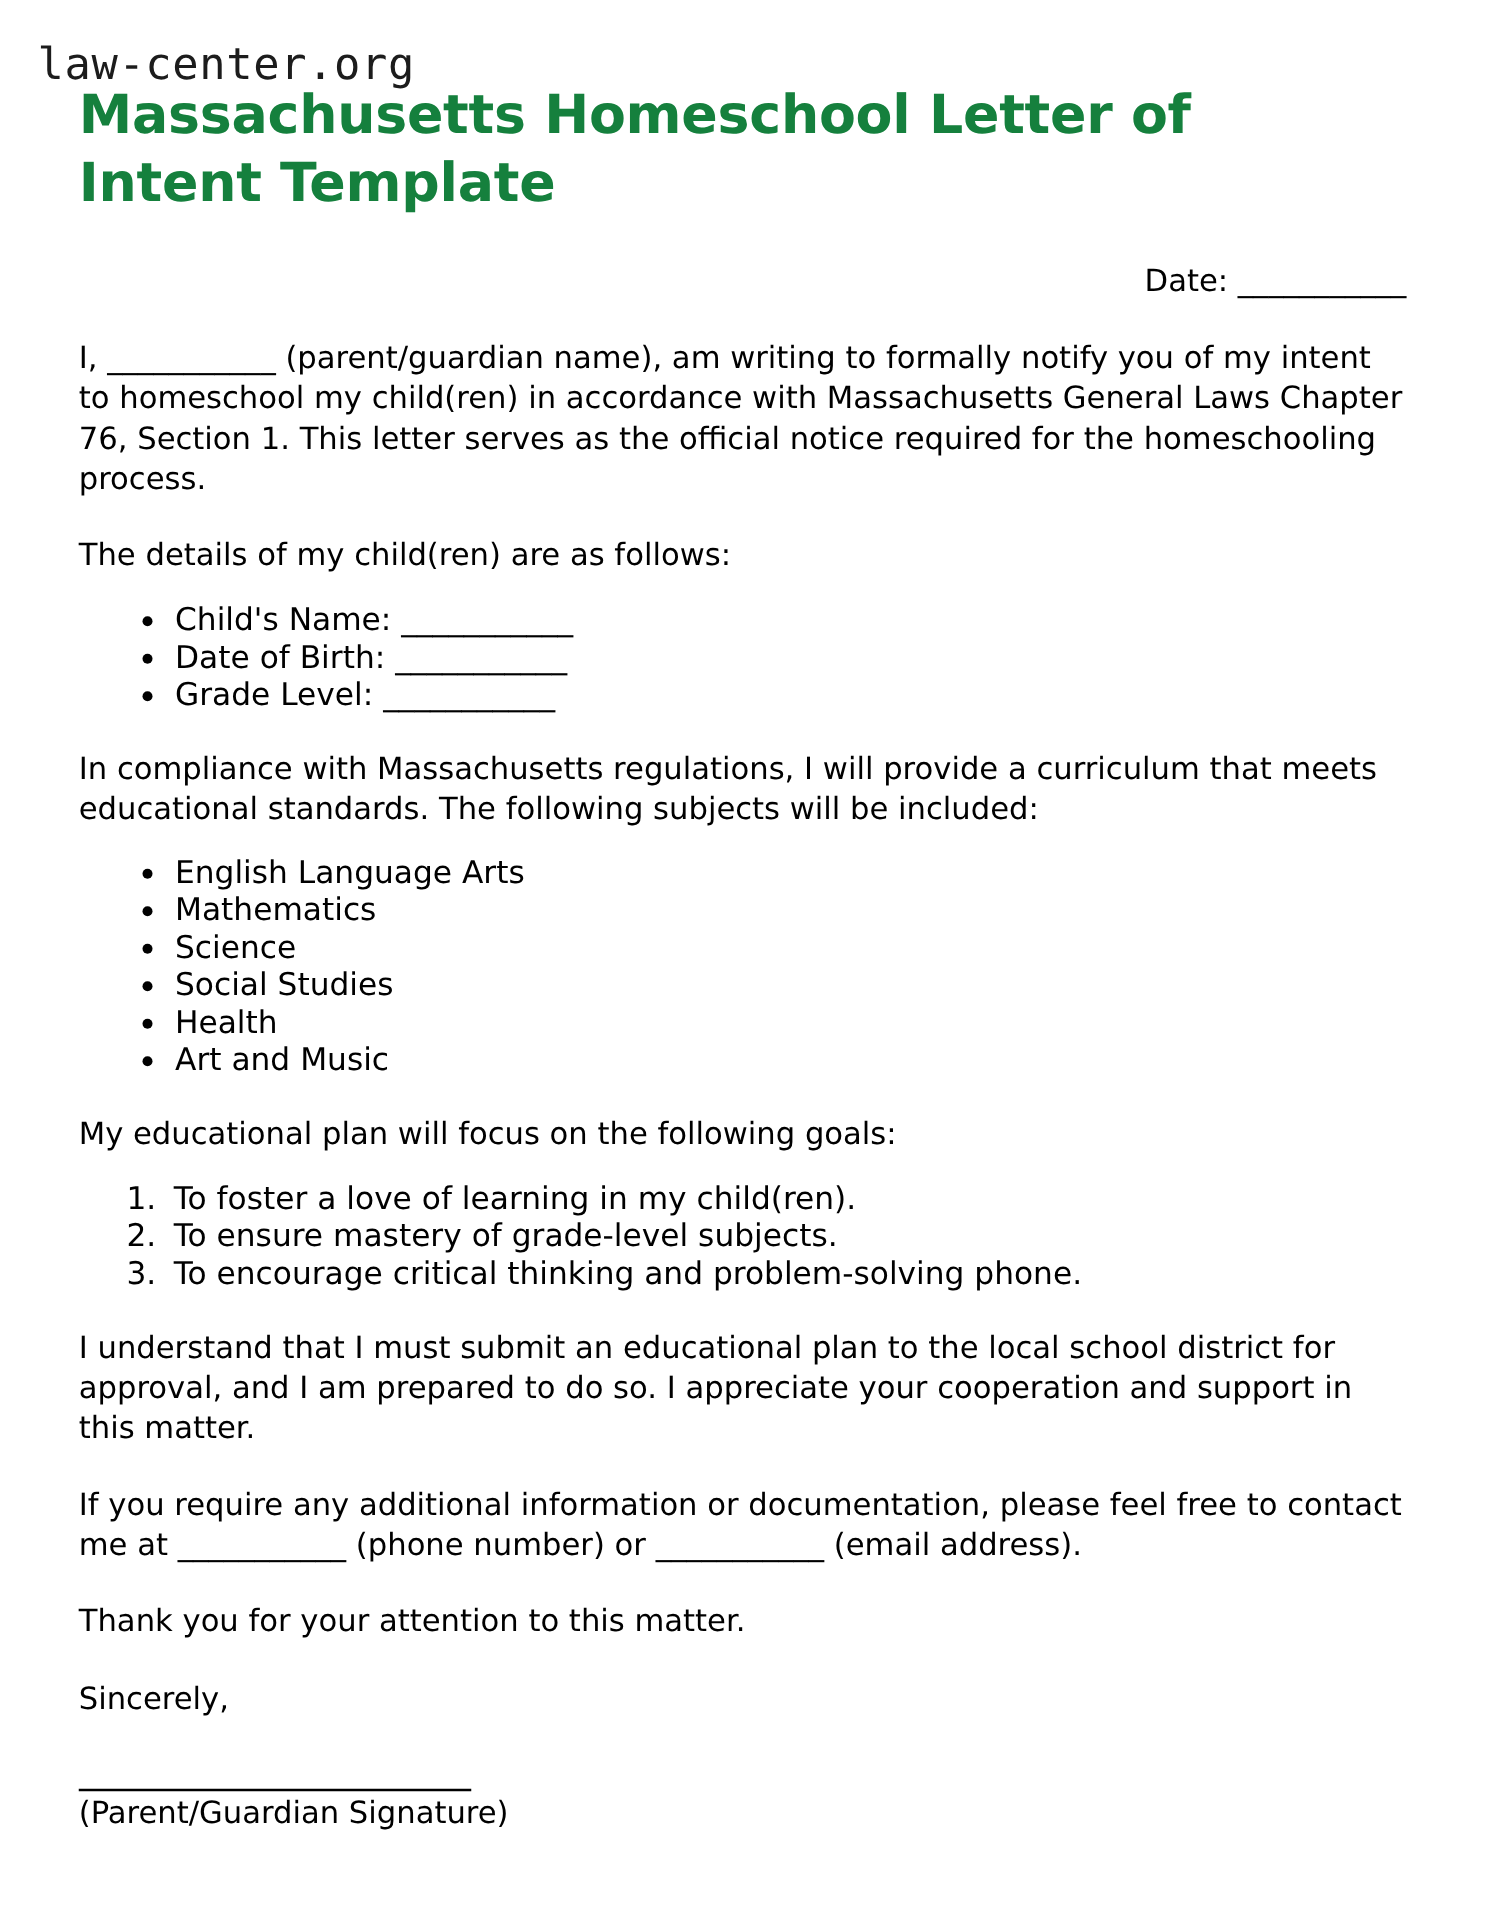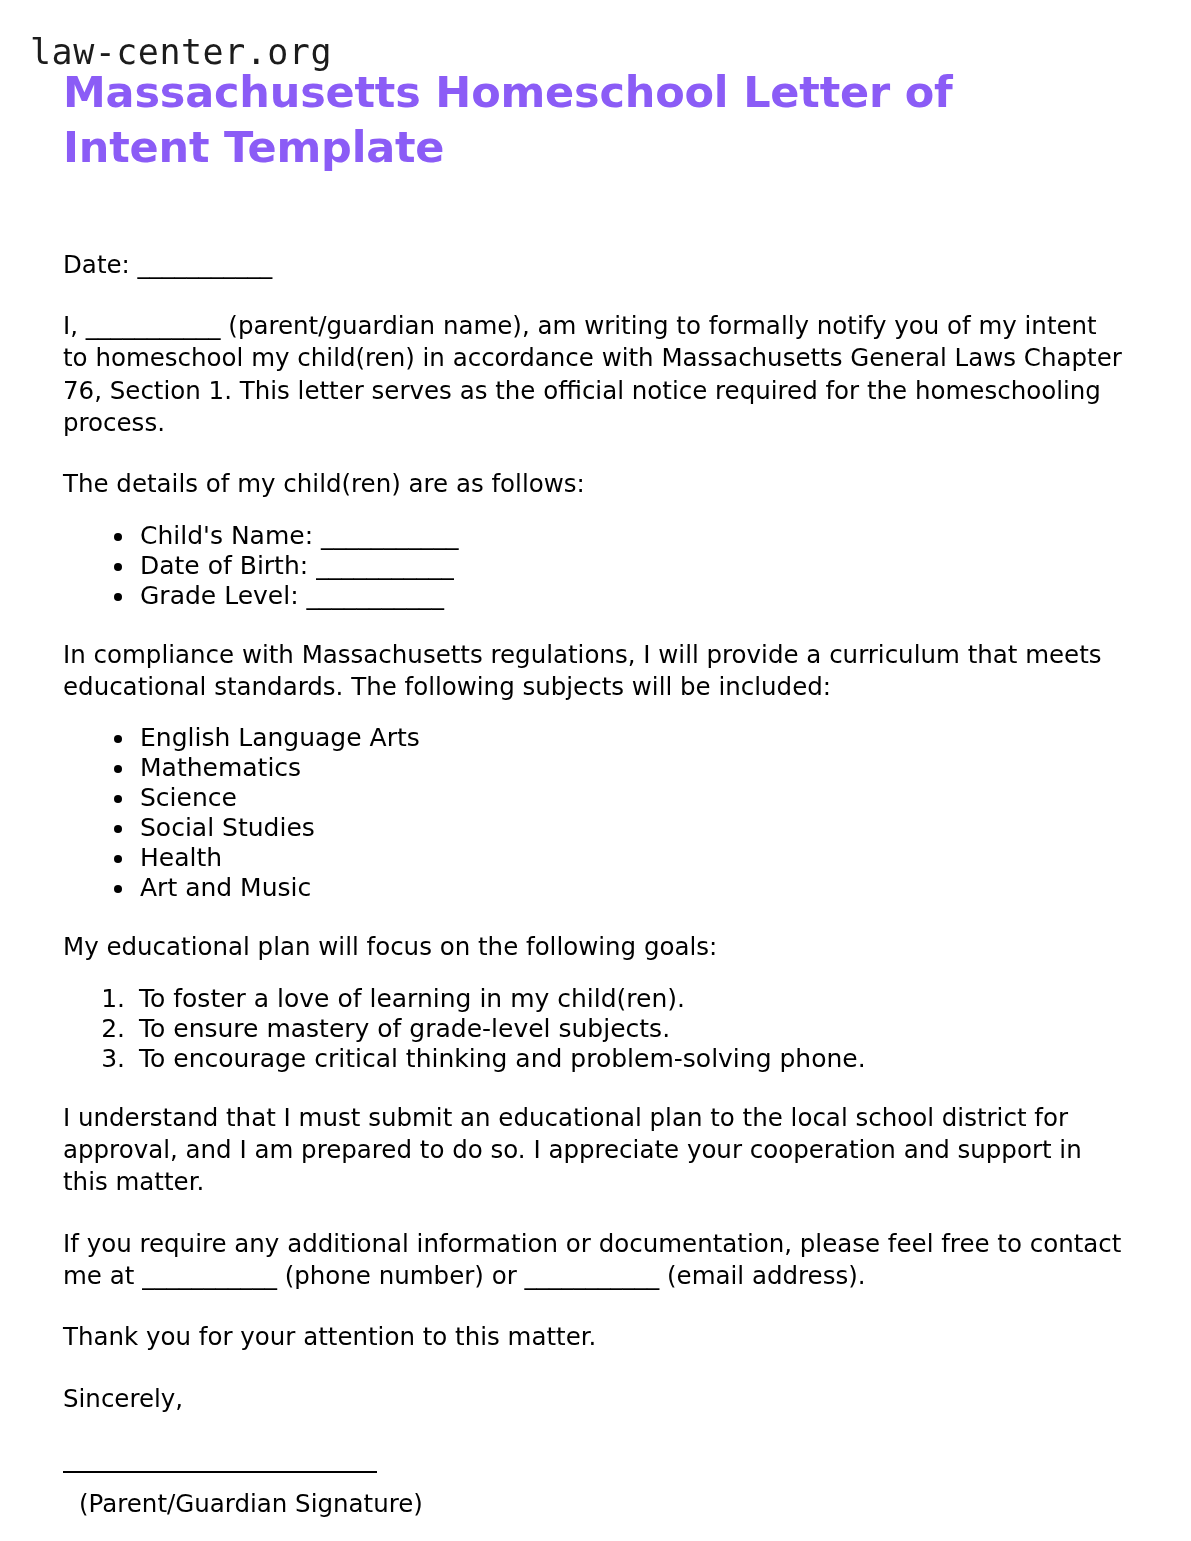--- a/index.html
+++ b/index.html
@@ -30,37 +30,38 @@
     color: #1c1c1c;
     letter-spacing: 0.5px;
     margin: 0 0 0 0;
     white-space: nowrap;
   }
   .doc-title {
     font-family: "DejaVu Sans", sans-serif;
     font-weight: bold;
     font-size: 43px;
     line-height: 1.28;
-    color: #8b5cf6;
+    color: #15803d;
     margin: -6px 0 0 33px;
     max-width: 1010px;
     letter-spacing: -0.2px;
   }
   .content {
     margin: 0 0 0 33px;
     width: 1062px;
   }
   p.para {
     font-size: 24.5px;
     line-height: 1.32;
     margin: 29px 0 0 0;
     color: #000000;
   }
   p.para.first-para {
-    margin-top: 74px;
+    margin-top: 34px;
+    text-align: right;
   }
   ul.doc-list, ol.doc-list {
     margin: 20px 0 0 0;
     padding-left: 73px;
     font-size: 25px;
     line-height: 1.16;
   }
   ul.doc-list { list-style-type: disc; }
   ol.doc-list { list-style-type: decimal; padding-left: 70px; }
   ul.doc-list li, ol.doc-list li {
@@ -74,21 +75,21 @@
   }
   .sig-line {
     width: 314px;
     height: 0;
     border-top: 2.5px solid #000000;
     margin: 0 0 2px 0;
   }
   .sig-caption {
     font-size: 24.5px;
     line-height: 1.25;
-    margin: 16px;
+    margin: 0;
   }
   .closing-line {
     font-size: 24.5px;
     line-height: 1.32;
     margin: 29px 0 0 0;
   }
 </style>
 </head>
 <body>
 

